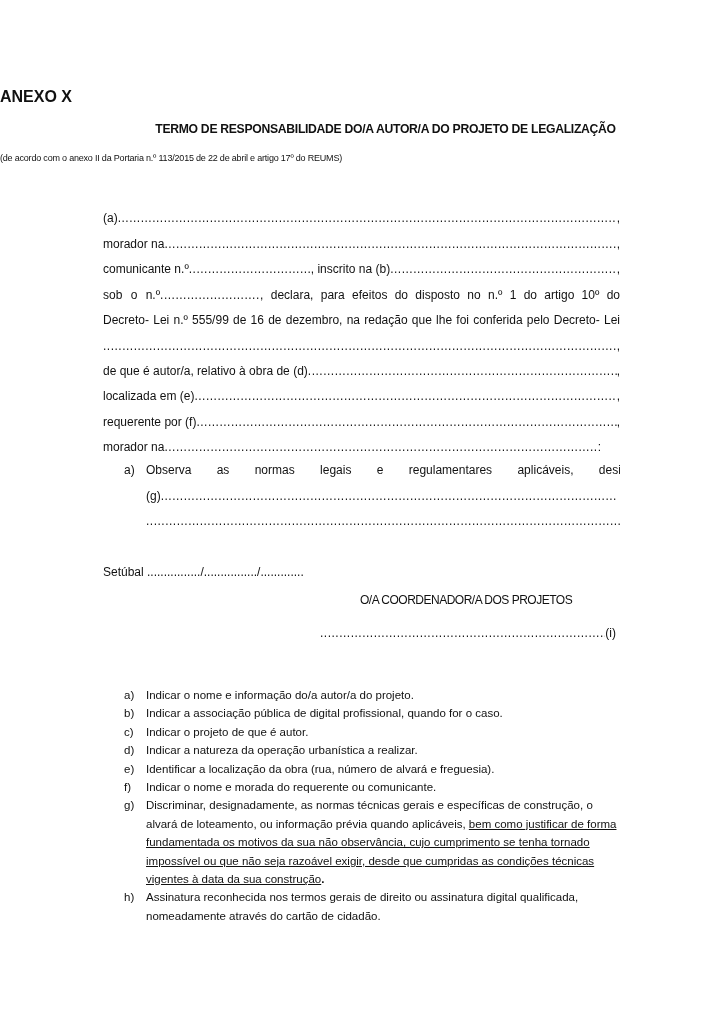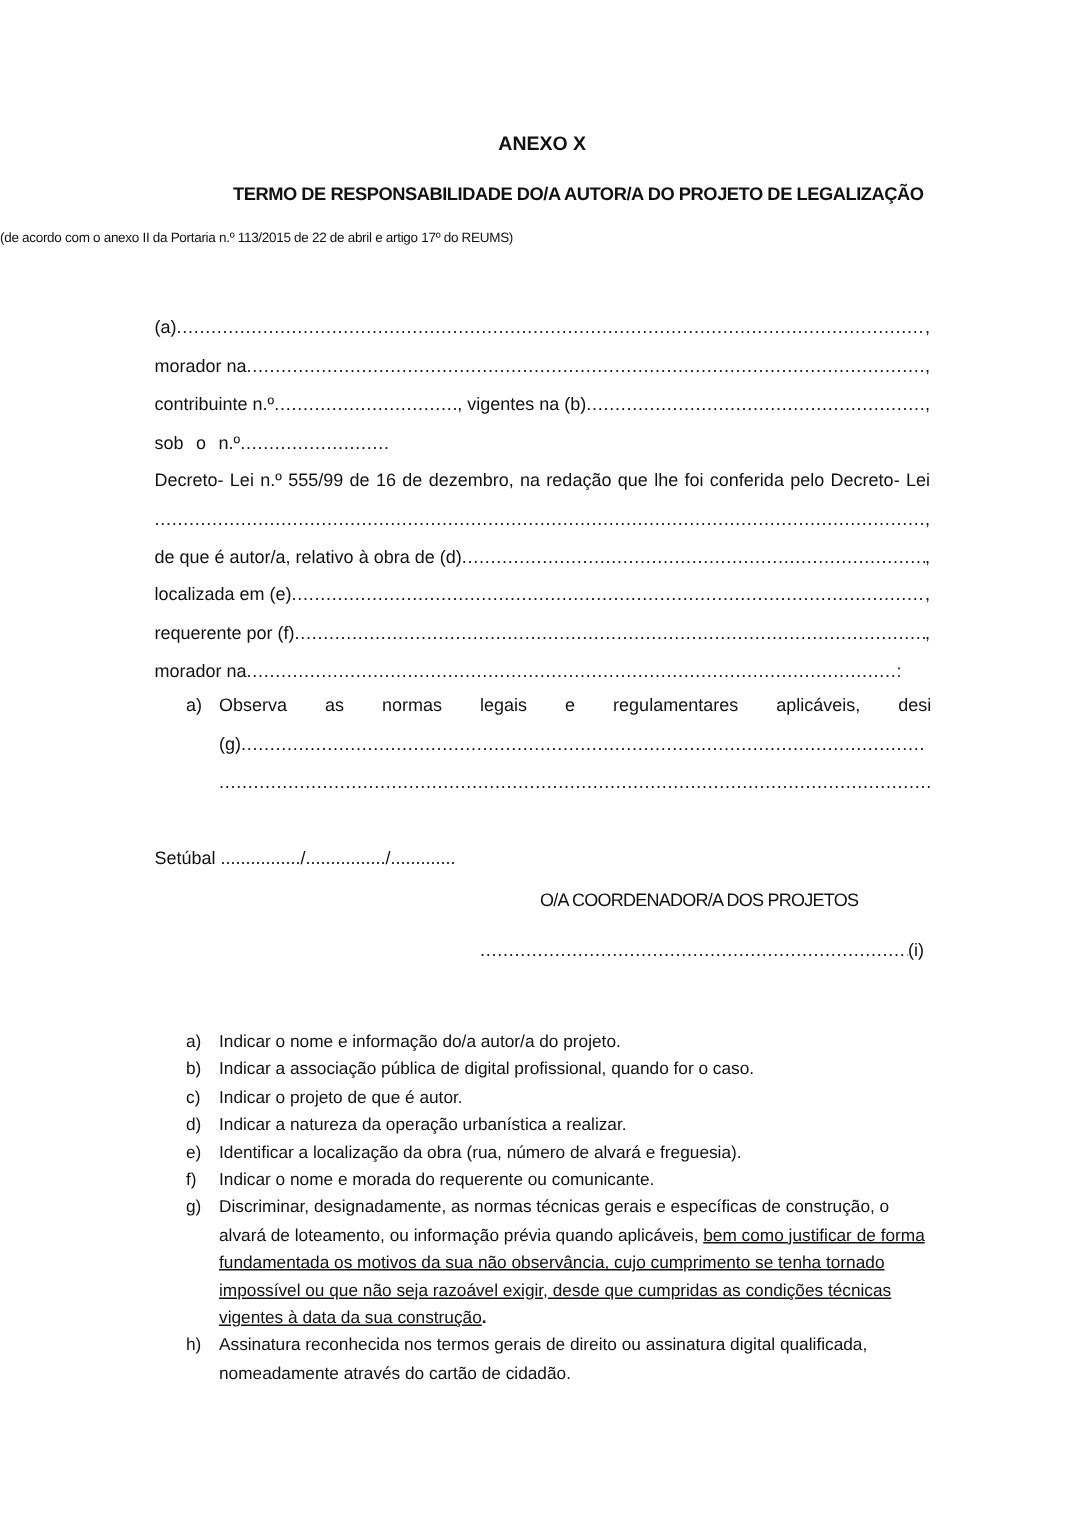--- a/index.html
+++ b/index.html
@@ -1,19 +1,19 @@
 <!DOCTYPE html>
 <html><head>
 <meta charset="utf-8">
 <style>
   html, body { margin: 0; padding: 0; background: #ffffff; }
   body { width: 723px; height: 1024px; position: relative; overflow: hidden;
          font-family: "Liberation Sans", sans-serif; color: #111; }
   .abs { position: absolute; white-space: nowrap; }
-  .title1 { top: 88px; left: 0; width: 723px; text-align: center; font-weight: bold; font-size: 13px; }
+  .title1 { top: 88px; left: 0; width: 723px; font-weight: bold; font-size: 16px; }
   .title2 { top: 122px; left: 0; width: 723px; text-align: center; font-weight: bold; font-size: 12.2px; letter-spacing: -0.3px; margin-left: 24px; }
   .subtitle { top: 153px; left: 0; width: 723px; text-align: left; font-size: 9px; letter-spacing: -0.2px; }
   .line { position: absolute; left: 103px; width: 517px; font-size: 12px; display: flex; align-items: baseline; white-space: nowrap; overflow: hidden; }
   .line .dots { flex: 1; overflow: hidden; white-space: nowrap; }
   .line .dots::before { content: "................................................................................................................................................................................................................................"; letter-spacing: 0.5px; }
   .justify { text-align: justify; text-align-last: justify; display: block; }
   .sub { position: absolute; font-size: 12px; }
   .notes { position: absolute; left: 124px; width: 500px; font-size: 11.5px; line-height: 18.4px; }
   .note { display: flex; }
   .note .lbl { width: 22px; flex: none; }
@@ -31,29 +31,30 @@
   <span>(a)</span>
   <span class="dots"></span>
   <span>,</span>
 </div>
 <div class="line" style="top:237px">
   <span>morador na </span>
   <span class="dots"></span>
   <span>,</span>
 </div>
 <div class="line" style="top:262px">
-  <span>contribuinte n.º</span>
+  <span>comunicante n.º</span>
   <span class="dots" style="flex:0 0 122px"></span>
-  <span>, vigentes na (b)</span>
+  <span>, inscrito na (b)</span>
   <span class="dots"></span>
   <span>,</span>
 </div>
 <div class="line" style="top:288px">
   <span style="word-spacing:5px">sob o n.º</span>
   <span class="dots" style="flex:0 0 100px"></span>
+  <span style="flex:1; text-align:justify; text-align-last:justify; word-spacing:2px">, declara, para efeitos do disposto no n.º 1 do artigo 10º do</span>
 </div>
 <div class="line justify" style="top:313px">Decreto- Lei n.º 555/99 de 16 de dezembro, na redação que lhe foi conferida pelo Decreto- Lei</div>
 <div class="line" style="top:339px">
   <span class="dots"></span>
   <span>,</span>
 </div>
 <div class="line" style="top:364px">
   <span>de que é autor/a, relativo à obra de (d) </span>
   <span class="dots"></span>
   <span>,</span>

